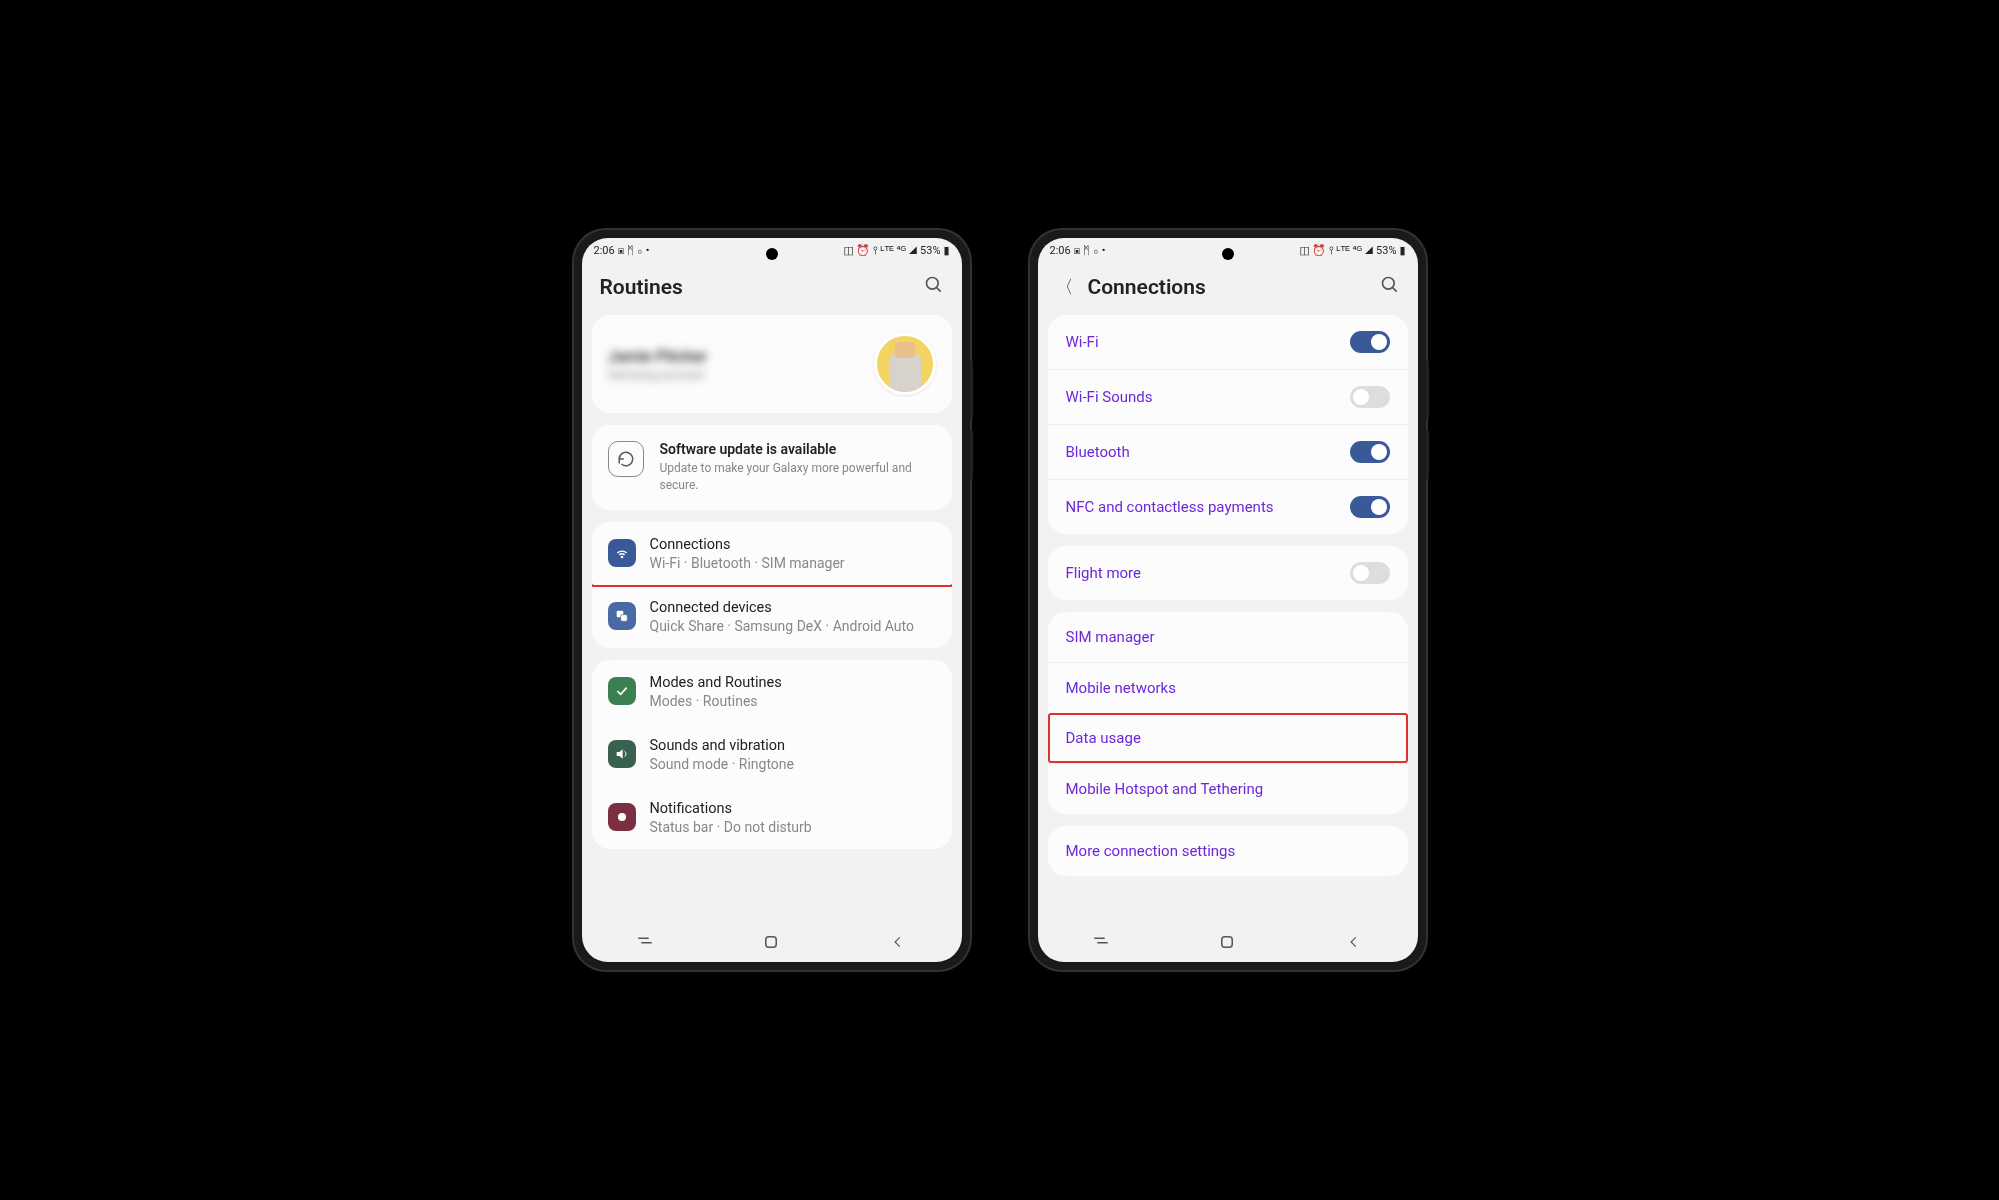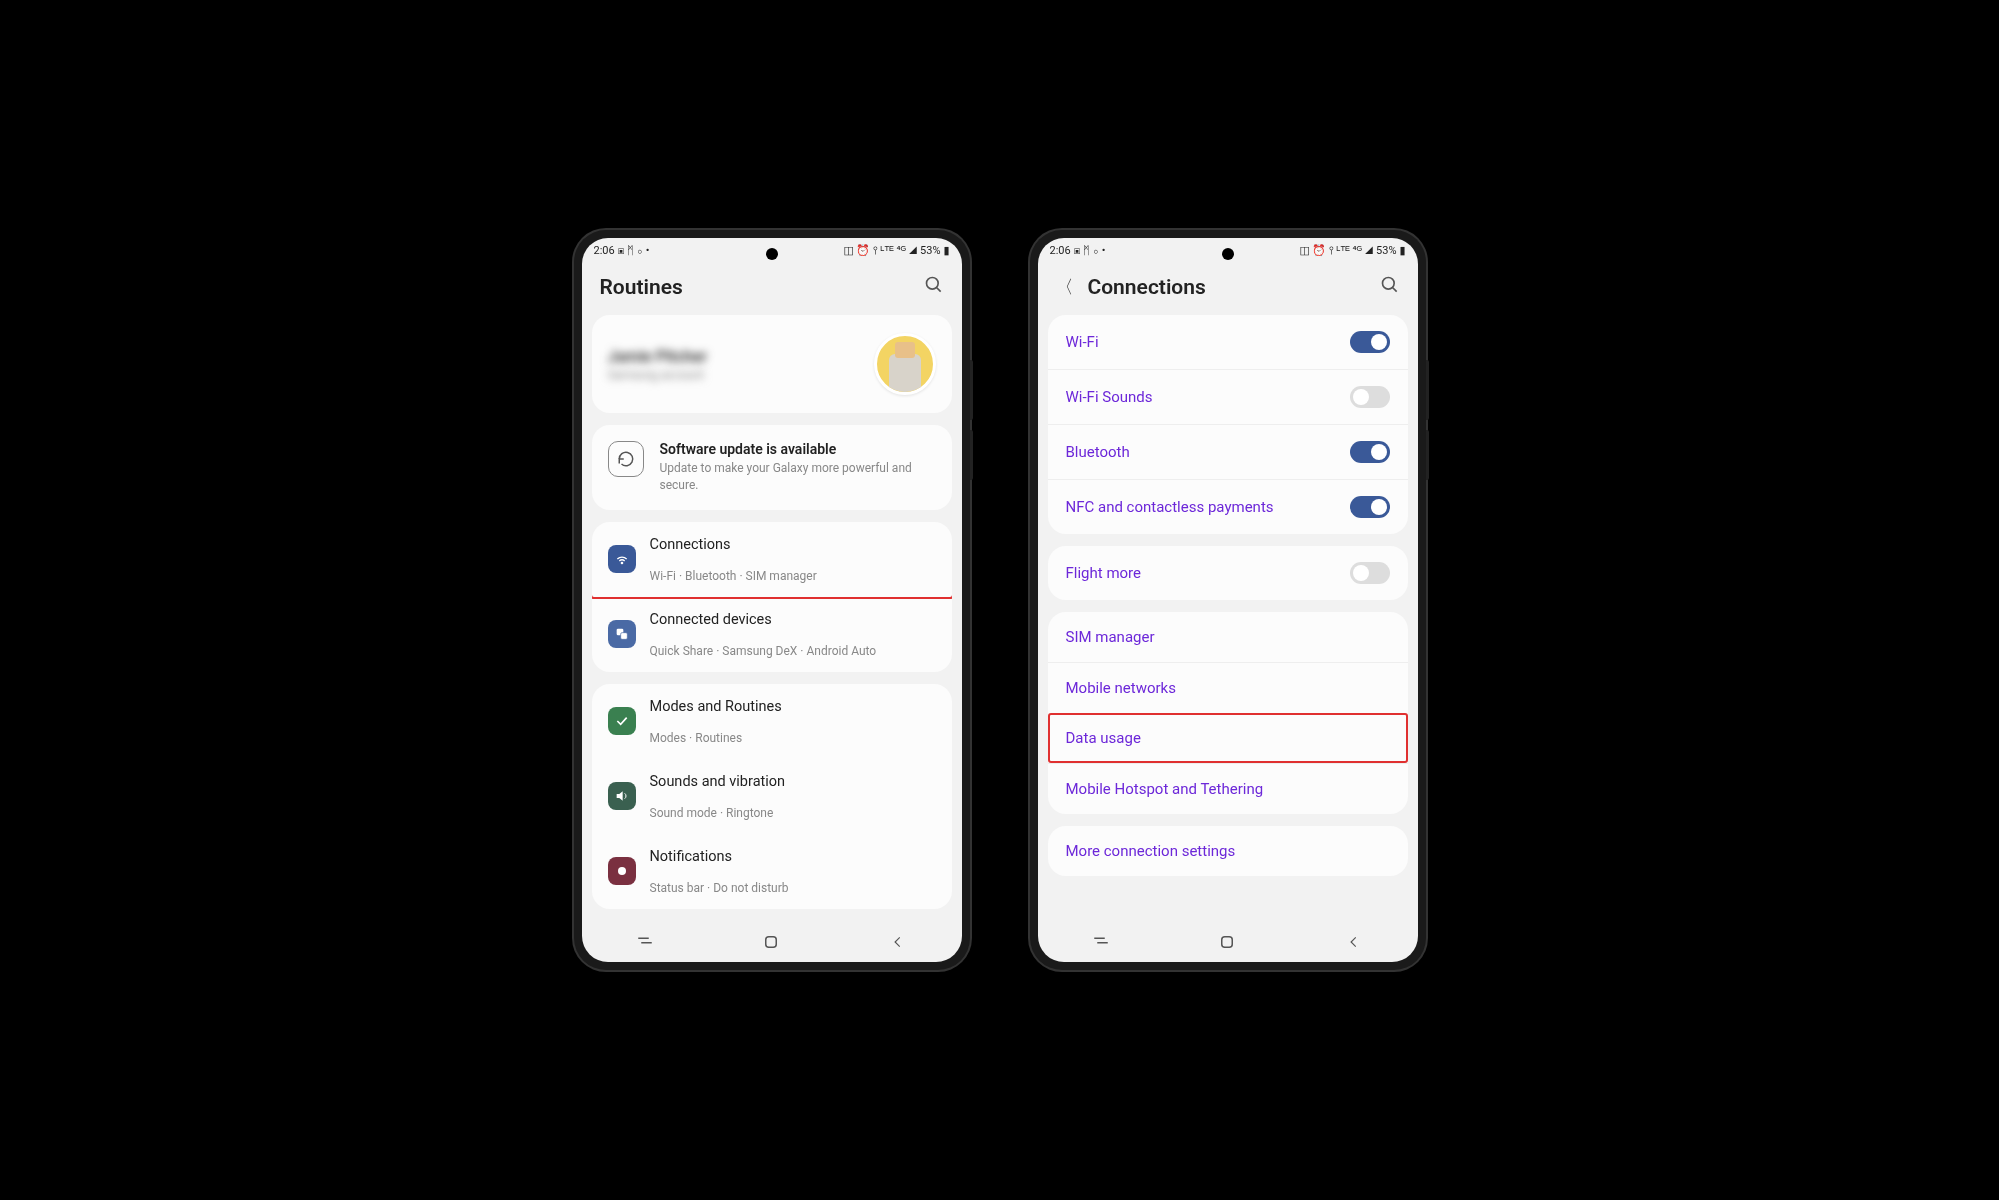--- a/index.html
+++ b/index.html
@@ -30,21 +30,21 @@
 .update-icon { width: 36px; height: 36px; border: 1.5px solid #888; border-radius: 10px; display: flex; align-items: center; justify-content: center; flex-shrink: 0; }
 .update-text { flex: 1; }
 .update-title { font-size: 14px; font-weight: 600; color: #222; }
 .update-desc { font-size: 12px; color: #888; margin-top: 3px; line-height: 1.4; }
 .setting-item { display: flex; align-items: center; gap: 14px; padding: 14px 16px; }
 .setting-item + .setting-item { border-top: 0; }
 .setting-icon { width: 28px; height: 28px; border-radius: 8px; display: flex; align-items: center; justify-content: center; flex-shrink: 0; }
 .setting-icon svg { width: 16px; height: 16px; }
 .setting-text { flex: 1; }
 .setting-title { font-size: 14.5px; font-weight: 400; color: #222; }
-.setting-desc { font-size: 12px; color: #888; margin-top: 16px; }
+.setting-desc { font-size: 14px; color: #888; margin-top: 2px; }
 .icon-blue { background: #3a5998; }
 .icon-blue2 { background: #4a6aa5; }
 .icon-green { background: #3a8050; }
 .icon-green2 { background: #3a6050; }
 .icon-red { background: #7a3040; }
 .highlight { border: 2.5px solid #e03030; border-radius: 4px; margin: -2px; }
 .conn-item { display: flex; align-items: center; justify-content: space-between; padding: 16px 18px; font-size: 15px; color: #6d28d9; }
 .conn-item + .conn-item { border-top: 1px solid #eee; }
 .toggle { width: 40px; height: 22px; border-radius: 11px; position: relative; }
 .toggle.on { background: #3a5998; }

